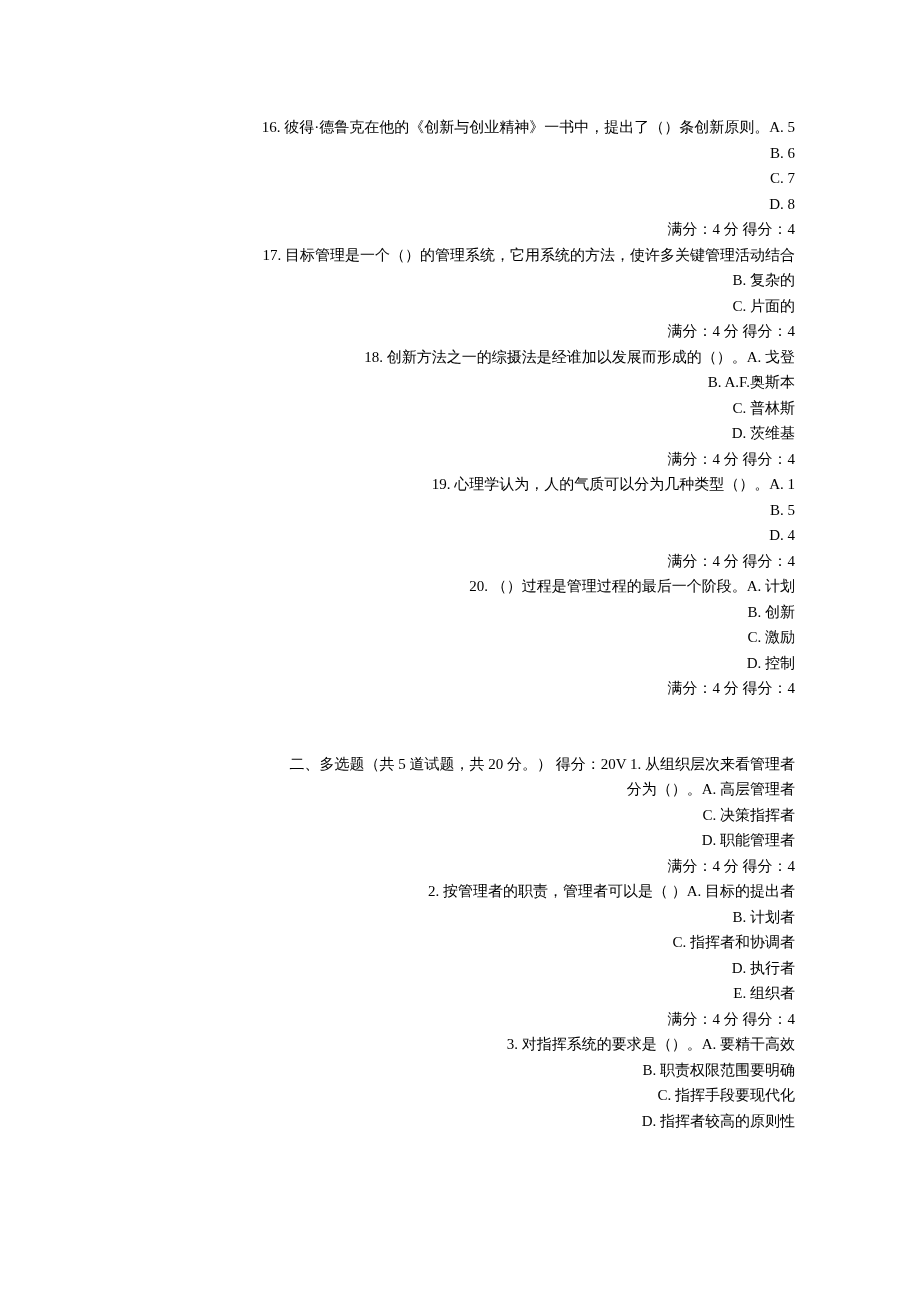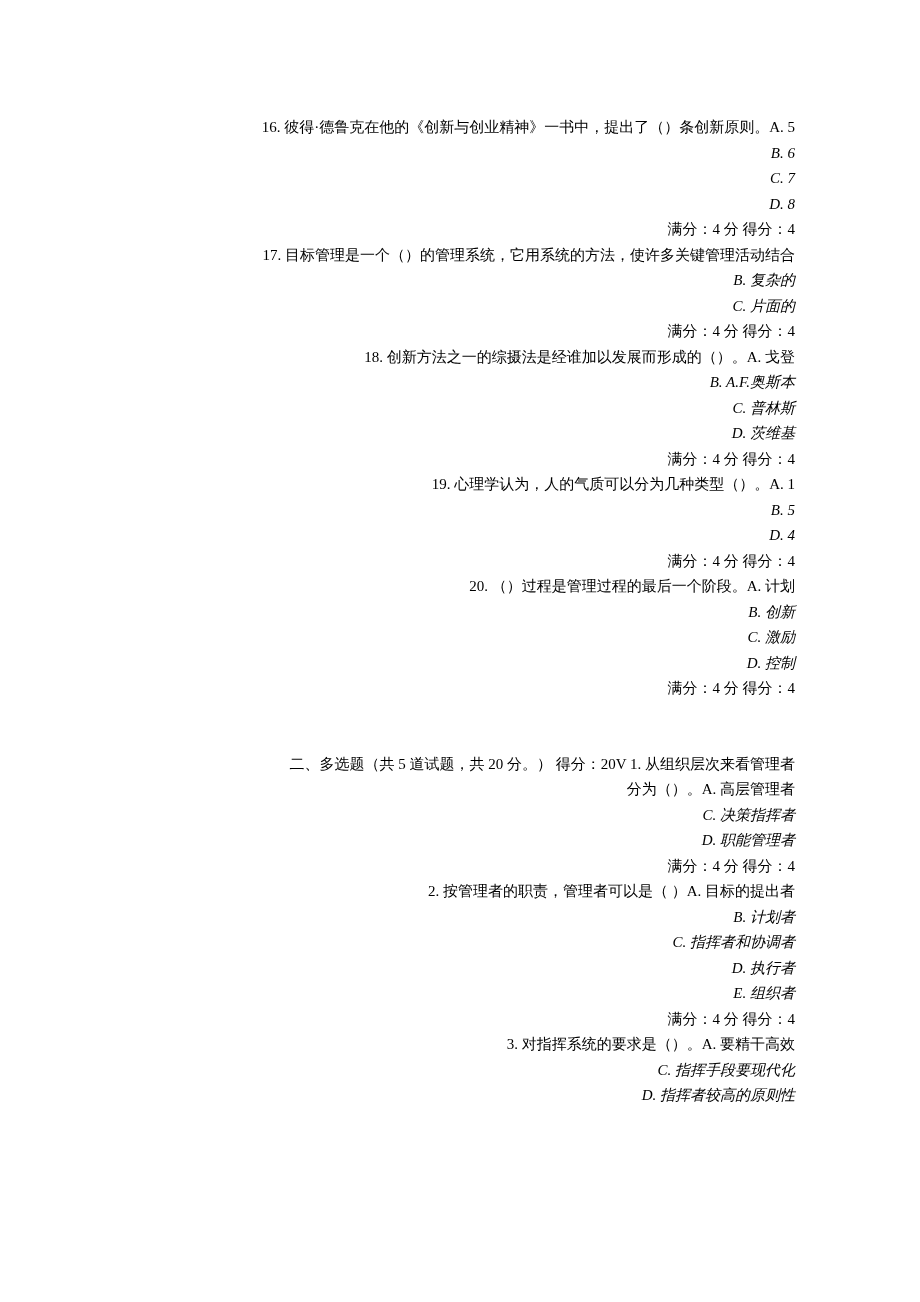--- a/index.html
+++ b/index.html
@@ -17,21 +17,20 @@
     }
     .line {
       text-align: right;
       white-space: nowrap;
     }
     .indent-q {
       padding-left: 60px;
     }
     .indent-opt {
       padding-left: 60px;
-      font-style: italic;
     }
     .indent-score {
       padding-left: 110px;
     }
     .no-indent {
       padding-left: 0;
     }
     .spacer {
       height: 25px;
     }
@@ -82,16 +81,17 @@
   <div class="line indent-score">满分：4   分   得分：4</div>
 
   <div class="line indent-q">2.   按管理者的职责，管理者可以是（  ）A. 目标的提出者</div>
   <div class="line indent-opt">B. 计划者</div>
   <div class="line indent-opt">C. 指挥者和协调者</div>
   <div class="line indent-opt">D. 执行者</div>
   <div class="line indent-opt">E. 组织者</div>
   <div class="line indent-score">满分：4   分   得分：4</div>
 
   <div class="line indent-q">3.   对指挥系统的要求是（）。A. 要精干高效</div>
+  <div class="line indent-opt">B. 职责权限范围要明确</div>
   <div class="line indent-opt">C. 指挥手段要现代化</div>
   <div class="line indent-opt">D. 指挥者较高的原则性</div>
 
 </div>
 
 </body></html>

